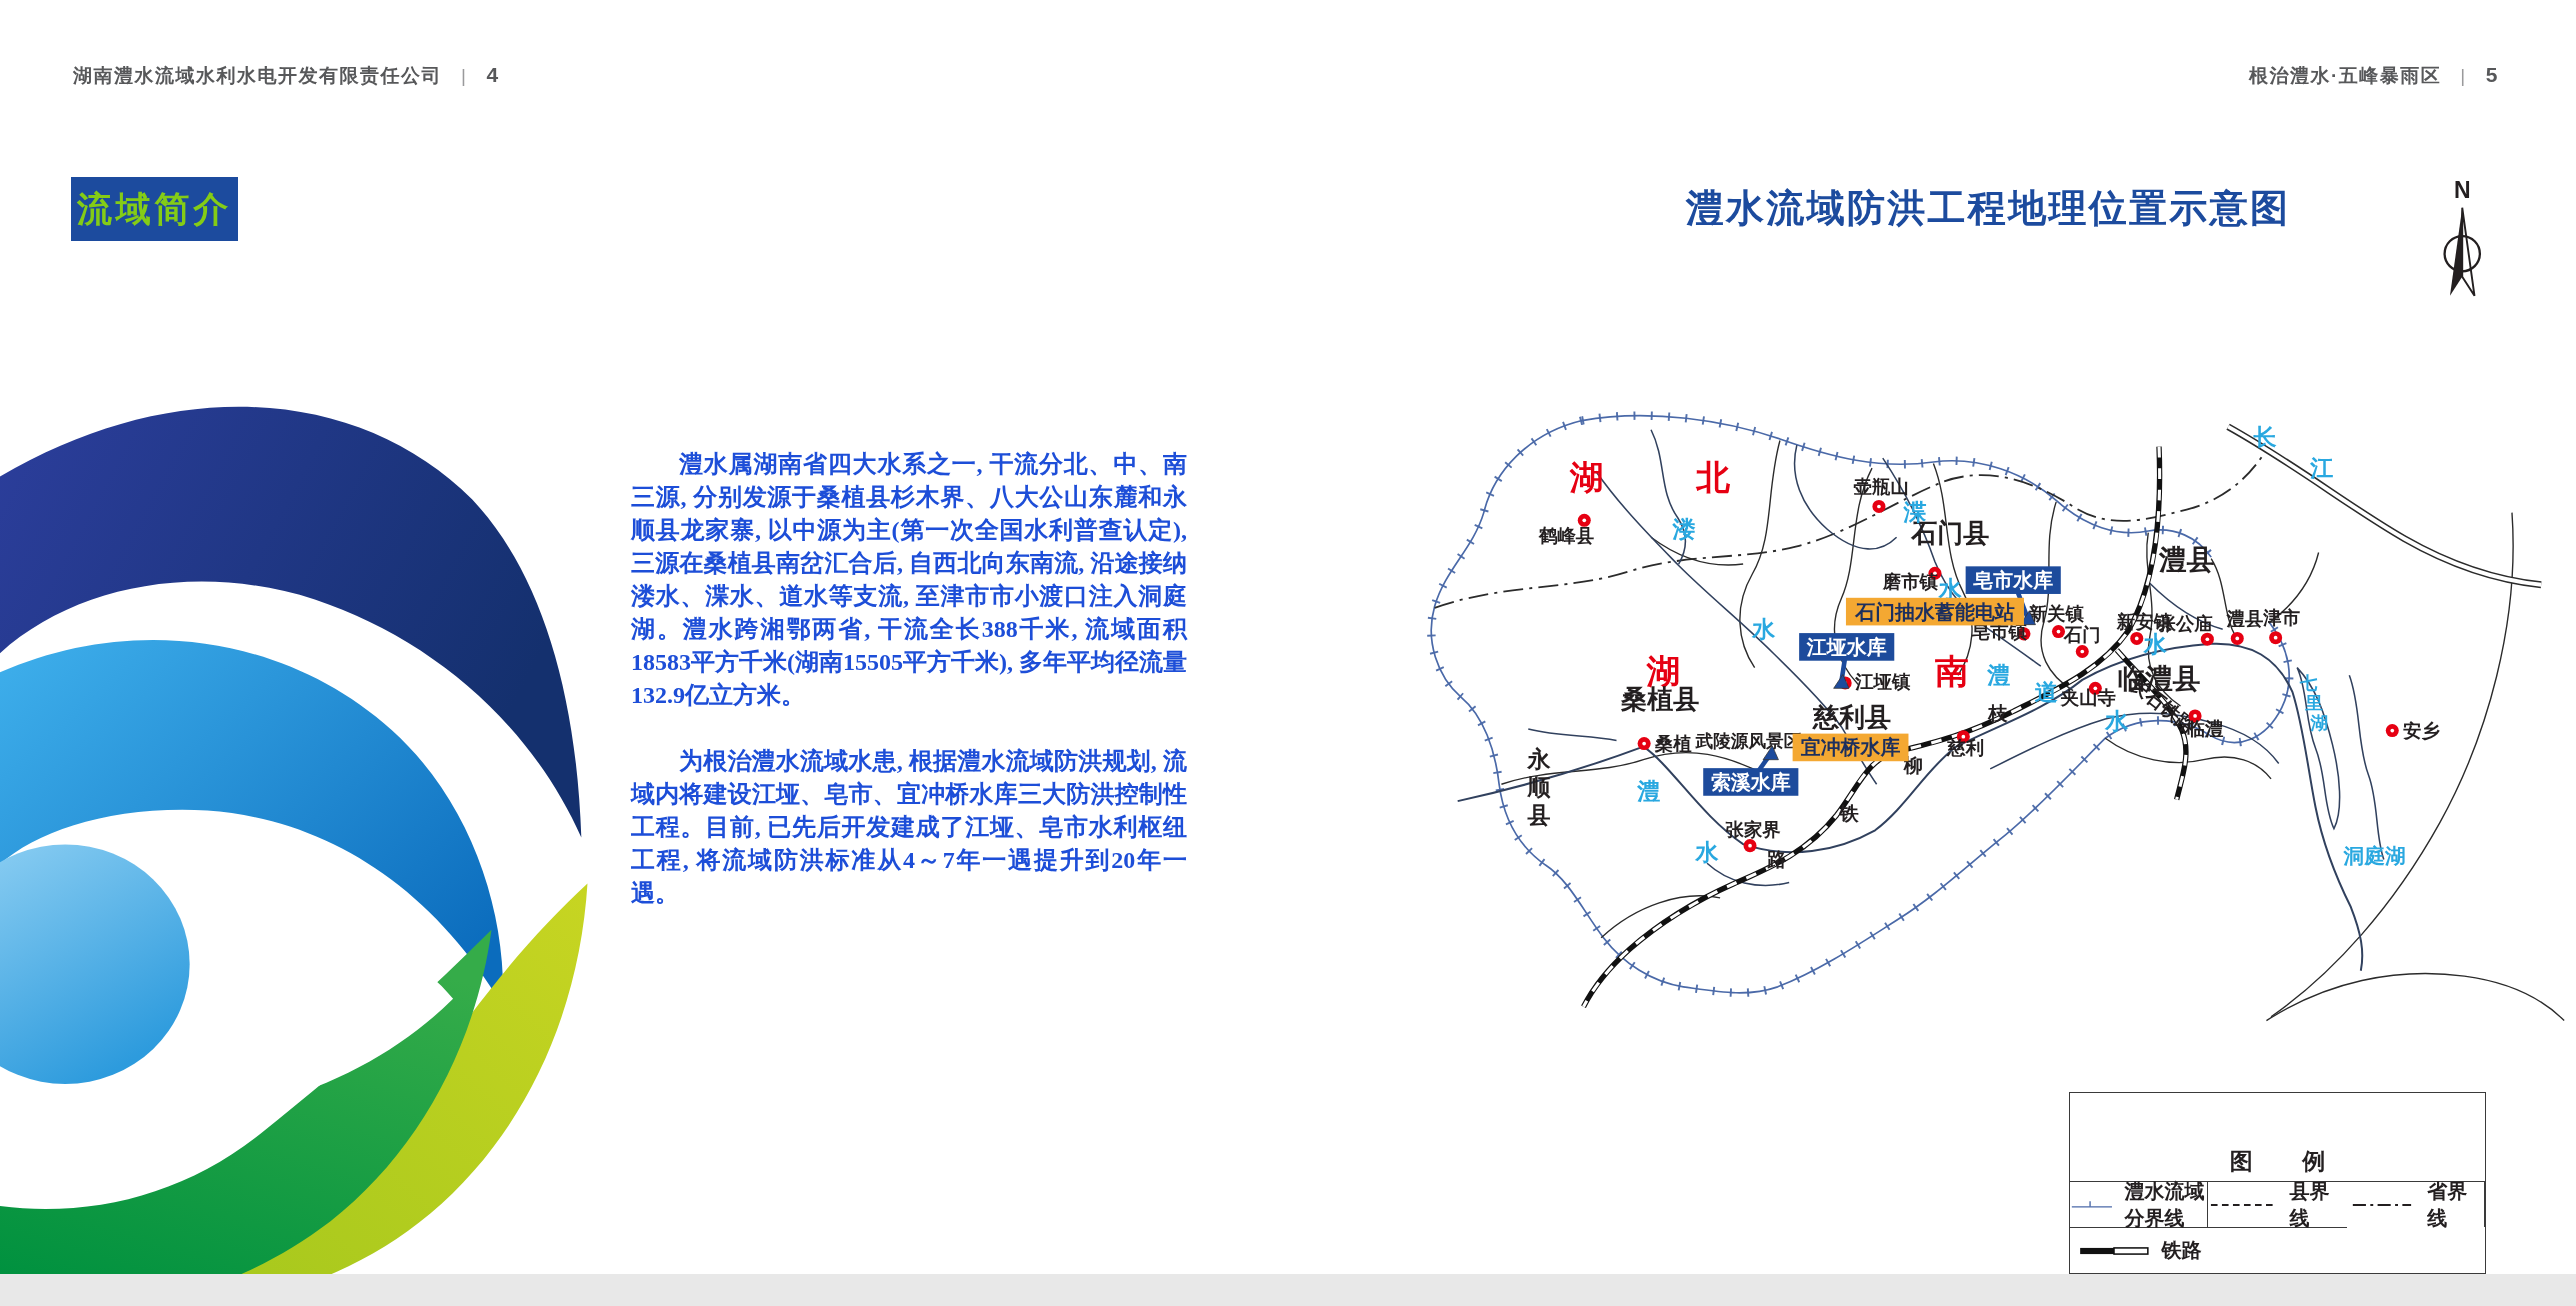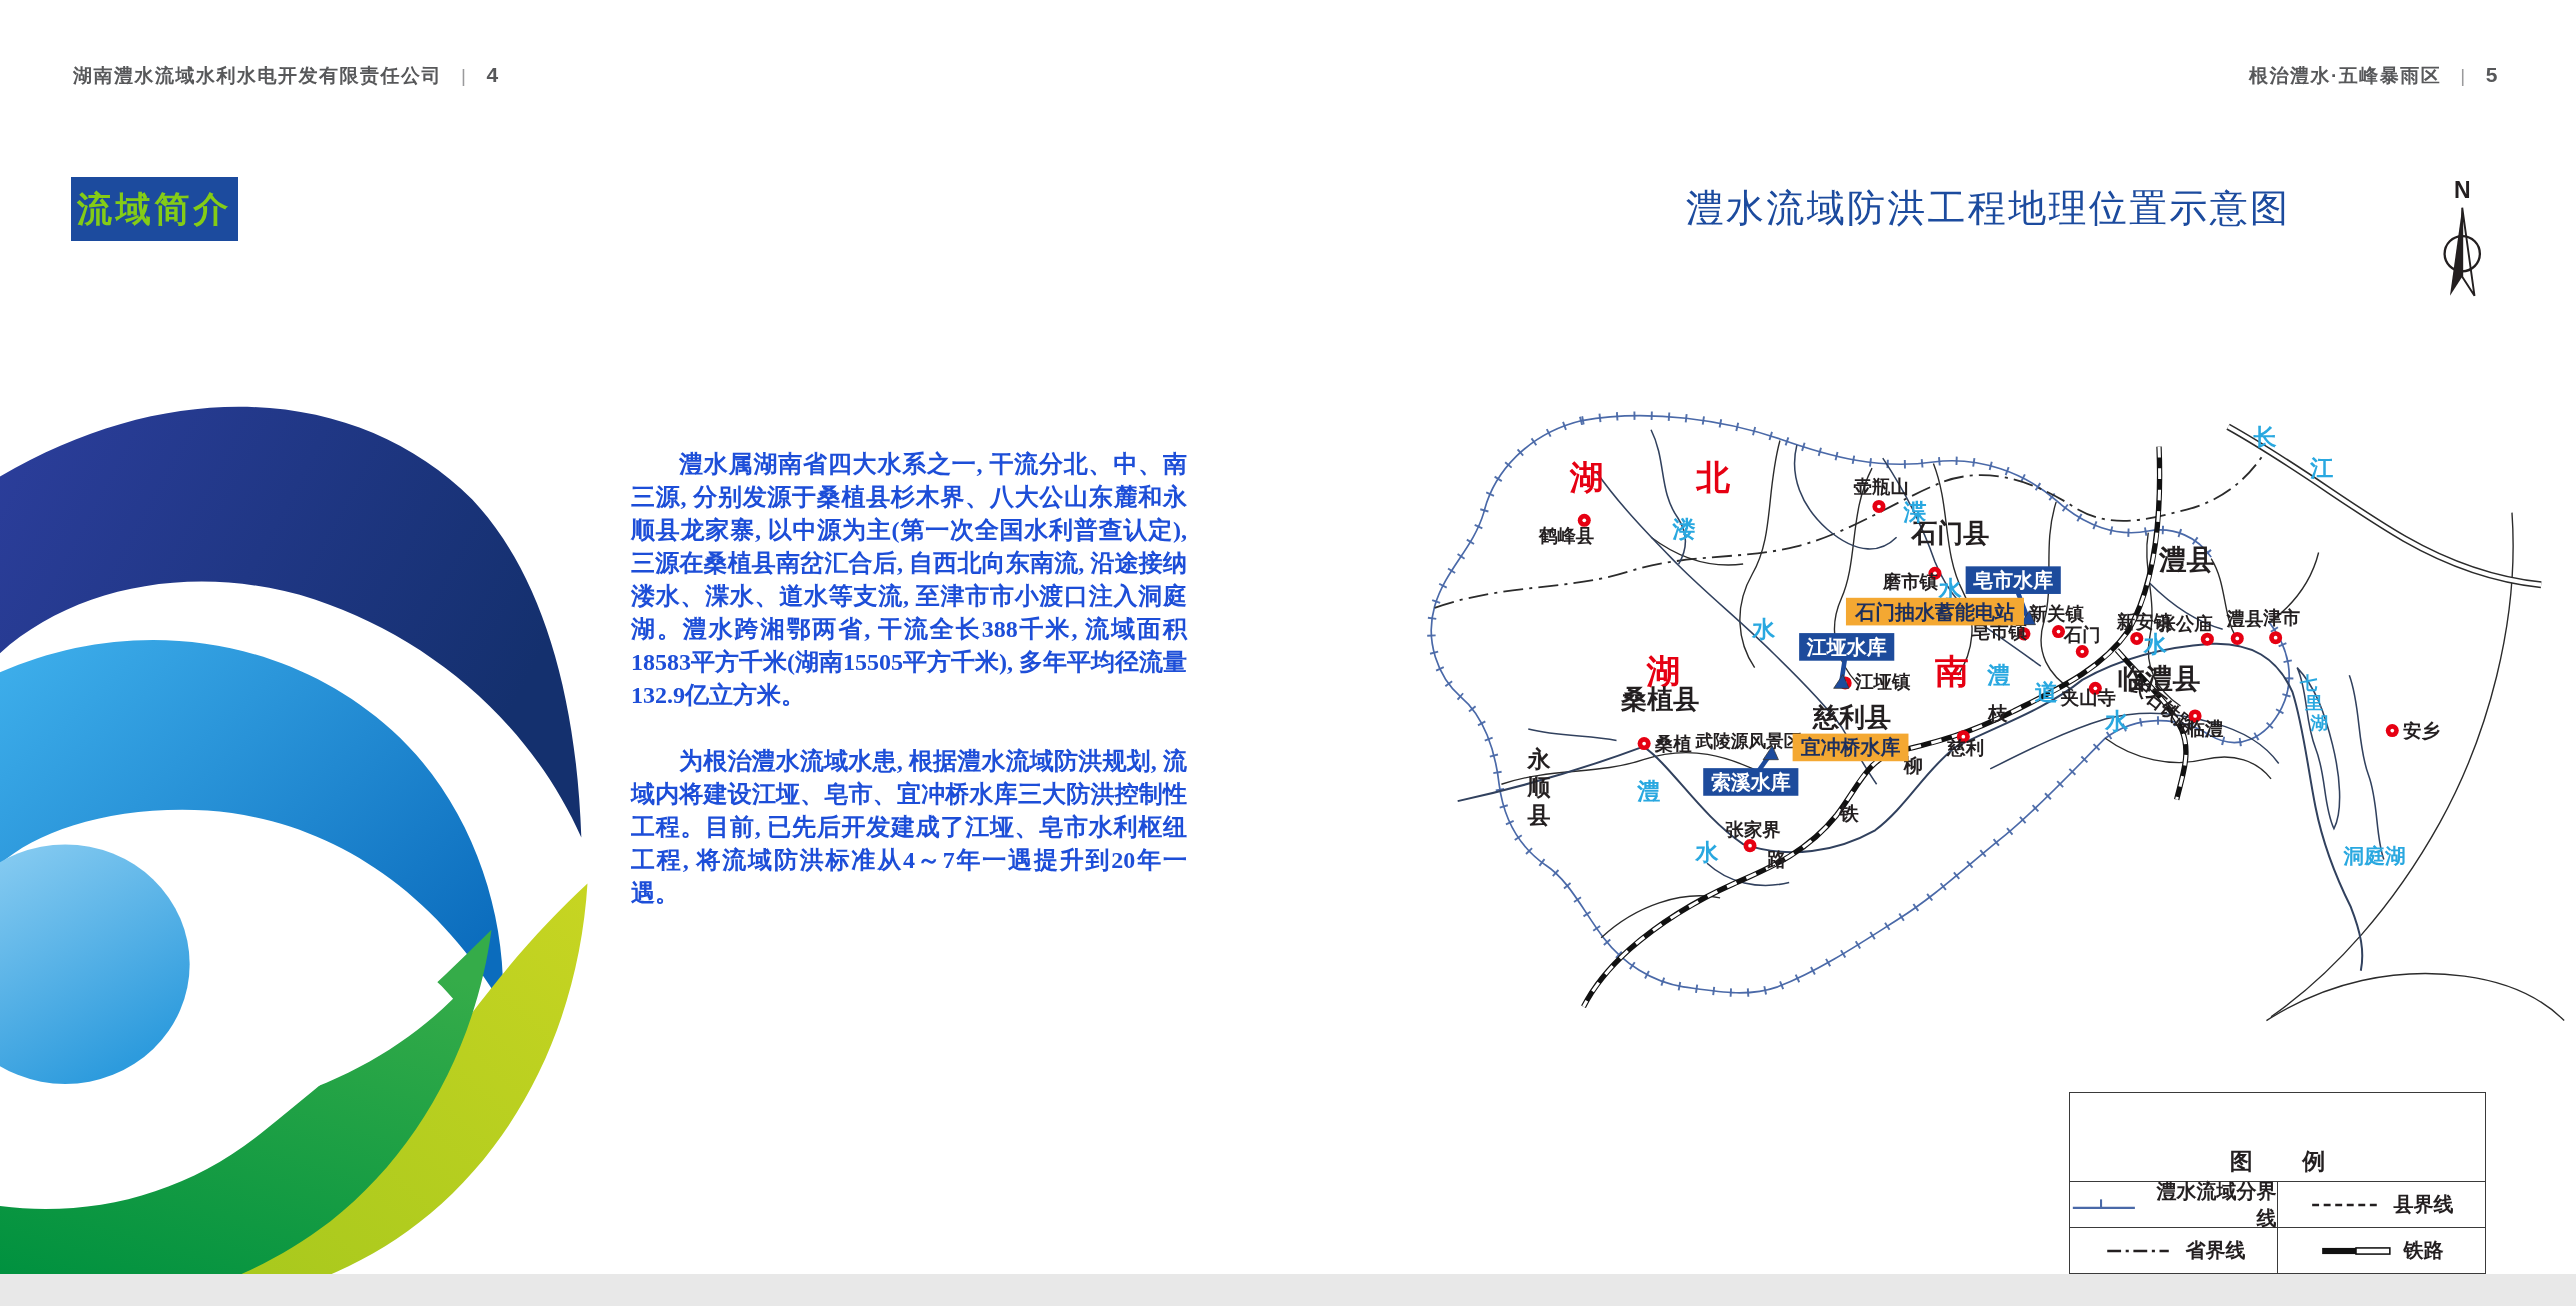--- a/index.html
+++ b/index.html
@@ -14,35 +14,35 @@
   
   #badge{position:absolute;left:71px;top:177px;width:167px;height:64px;background:#1c4b9e;
          color:#84cc16;font-weight:bold;font-size:35px;letter-spacing:3.8px;
          display:flex;align-items:center;justify-content:center;}
   
   #intro-text{position:absolute;left:631px;top:432px;width:556px;}
   .para{text-indent:2em;text-align:justify;margin:16px 0 33px 0;
         font:700 24px/33px "Liberation Serif",serif;color:#1d4ed8;}
   
   #map-title{position:absolute;left:1658px;top:183px;width:660px;text-align:center;
-             font-weight:normal;font-size:38px;color:#1c4b9e;letter-spacing:2.3px;}
+             font-weight:bold;font-size:38px;color:#1c4b9e;letter-spacing:2.3px;}
   
   svg text{font-family:"Liberation Sans",sans-serif;font-weight:bold;}
   .prov{fill:#e60012;font-size:44px;letter-spacing:2px;}
   .county{fill:#231f20;}
   .town-label{fill:#231f20;font-size:24px;}
   .river{fill:#29a8e0;font-size:30px;}
   .rail-char{fill:#231f20;font-size:25px;}
   .area{fill:#29a8e0;}
   
   #legend{position:absolute;left:2069px;top:1092px;width:415px;background:#fff;
           border:1.9px solid #3a3a3a;}
   #legend .lg-title{height:40px;border-bottom:1.5px solid #3a3a3a;display:flex;align-items:center;
           justify-content:center;font-weight:bold;font-size:23px;color:#231f20;letter-spacing:21.5px;text-indent:21.5px;margin-top:48px;}
-  #legend .lg-grid{display:grid;grid-template-columns:1fr 1fr;text-align:right;}
+  #legend .lg-grid{display:grid;grid-template-columns:1fr 1fr 1fr;}
   #legend .lg-cell{height:45px;display:flex;align-items:center;justify-content:center;gap:10.7px;}
   #legend .lg-cell.b-r{border-right:1.5px solid #3a3a3a;}
   #legend .lg-cell.b-b{border-bottom:1.5px solid #3a3a3a;}
   #legend .lg-label{font-weight:bold;font-size:20px;color:#231f20;}
 </style>
 </head>
 <body>
 
 <div id="page">
 

